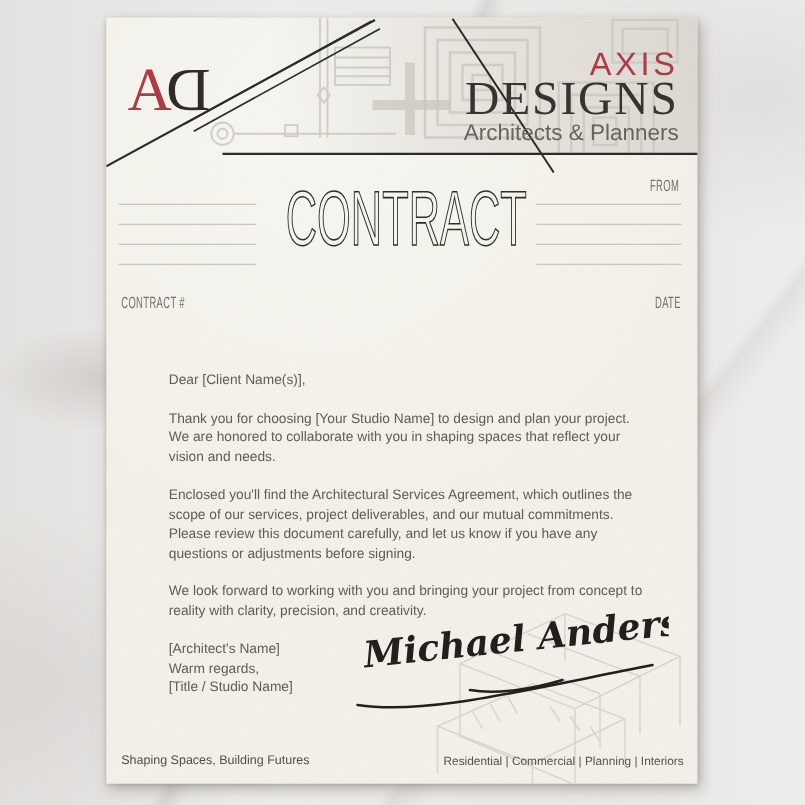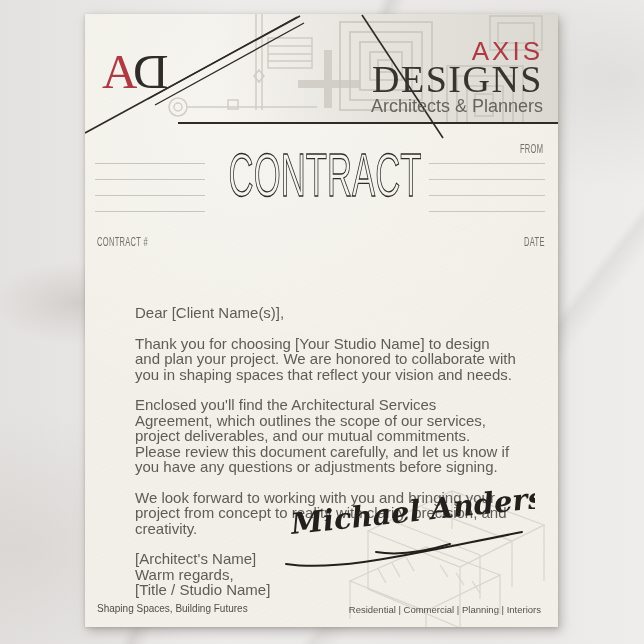--- a/index.html
+++ b/index.html
@@ -42,32 +42,32 @@
   .lbl-contract-no{top:220px;left:12px;}
   .lbl-date{top:220px;right:13px;}
 
   .title-svg{position:absolute;left:0;top:132px;width:473px;height:70px;}
   .title-text{font-family:"Liberation Sans",sans-serif;font-size:62px;fill:none;stroke:#2f2d2a;stroke-width:1.25px;}
 
   .wline{position:absolute;height:1px;background:#c9c6c0;}
   .wl-l{left:10px;width:110px;}
   .wl-r{left:344px;width:116px;}
 
-  .letter{position:absolute;left:50px;top:291px;width:381px;font-size:15px;line-height:15.5px;color:#5f5c57;}
+  .letter{position:absolute;left:50px;top:283px;width:381px;font-size:11px;line-height:15.5px;color:#5f5c57;}
   .letter p{margin:0 0 15px 0;}
   .letter .closing-block p{margin:0;}
 
   .sig-svg{position:absolute;left:195px;top:468px;width:255px;height:95px;}
   .sig-text{font-family:"DejaVu Serif",serif;font-style:italic;font-weight:bold;font-size:29px;fill:#22201d;}
   .sig-flourish{fill:none;stroke:#22201d;stroke-width:2px;stroke-linecap:round;}
 
   .sketch-svg{position:absolute;left:245px;top:455px;width:228px;height:158px;}
 
   .footer-left{position:absolute;left:12px;top:589px;font-size:10px;color:#514e4a;}
-  .footer-right{position:absolute;right:17px;top:590px;font-size:9.5px;color:#55524e;}
+  .footer-right{position:absolute;right:11px;top:590px;font-size:9.5px;color:#55524e;}
 
   .art-stroke{stroke:#cac7c0;fill:none;}
   .dark-line{stroke:#2d2a27;fill:none;}
 </style>
 </head>
 <body>
 
 <div class="stage">
   <div class="paper">
 

